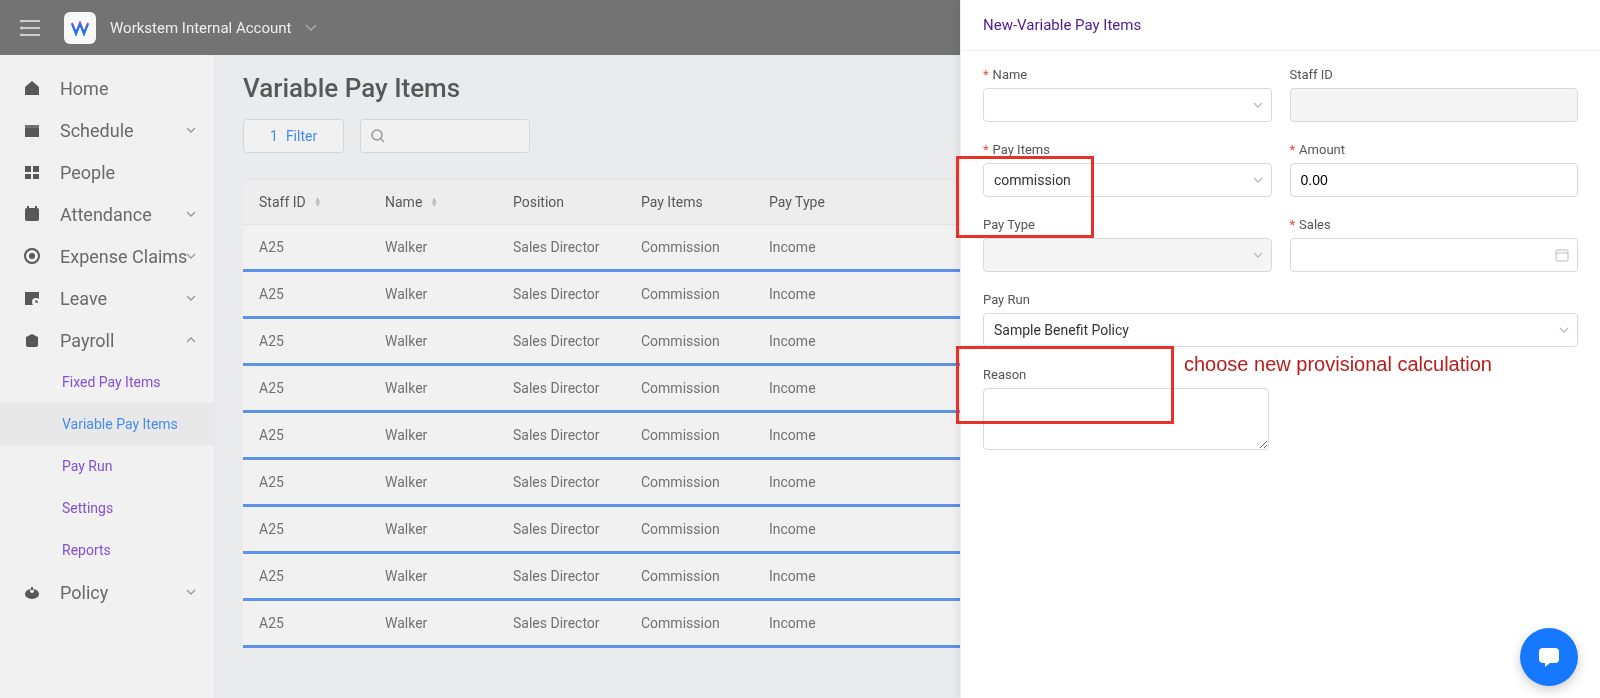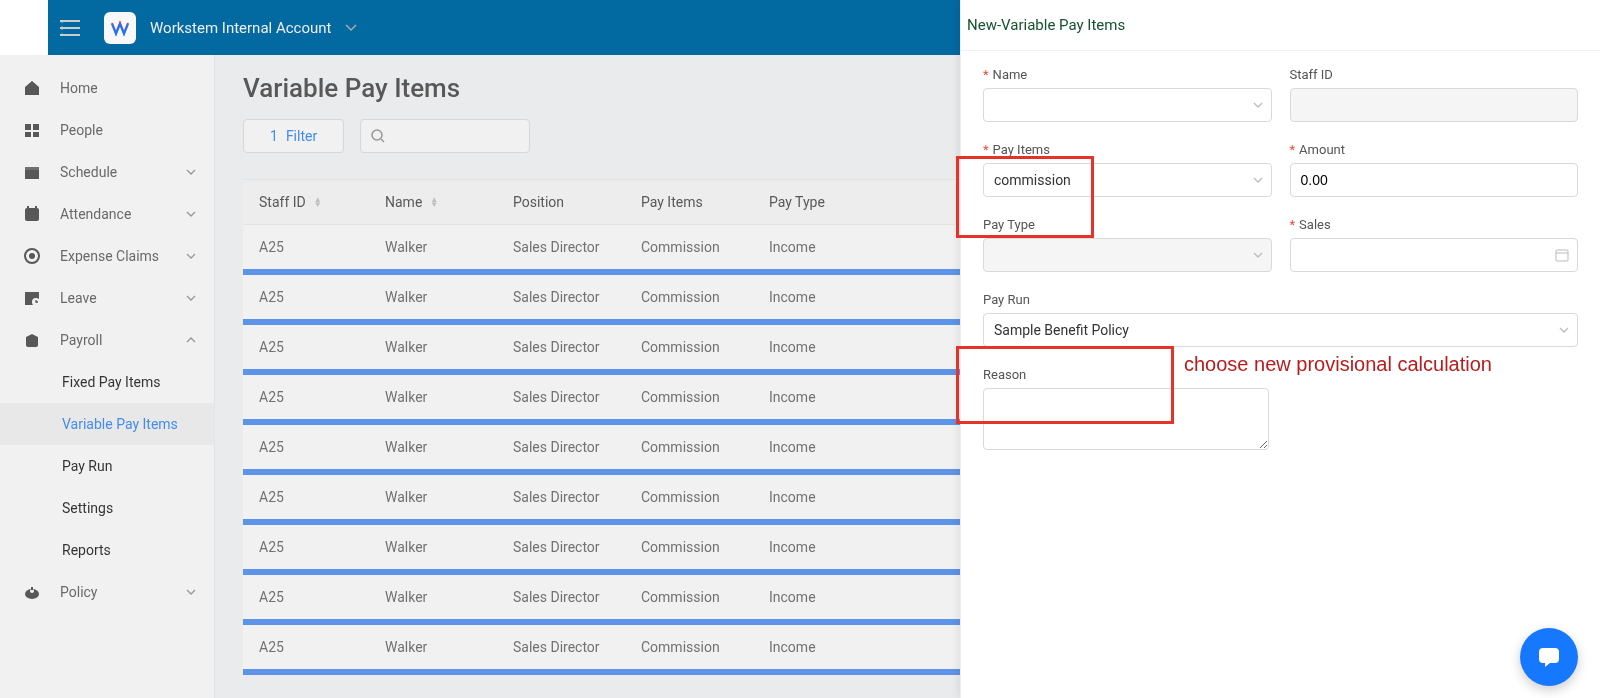--- a/index.html
+++ b/index.html
@@ -1,55 +1,55 @@
 <!DOCTYPE html>
 <html><head>
 <meta charset="utf-8">
 <style>
   * { box-sizing: border-box; margin: 0; padding: 0; }
   body { font-family: -apple-system, BlinkMacSystemFont, "Segoe UI", Roboto, "Helvetica Neue", Arial, sans-serif; font-size: 14px; color: #333; background: #fff; width: 1600px; height: 698px; overflow: hidden; position: relative; }
   
-  .topbar { height: 55px; background: #0369a1; display: flex; align-items: center; padding: 0 12px; color: #e6e6e6; margin-left: 48px; }
+  .topbar { height: 55px; background: #737373; display: flex; align-items: center; padding: 0 20px; color: #e6e6e6; }
   .topbar .menu-icon { margin-right: 24px; display: inline-flex; }
   .topbar .logo { width: 32px; height: 32px; background: #f8f8f8; border-radius: 6px; display: inline-flex; align-items: center; justify-content: center; margin-right: 14px; }
   .topbar .account-name { font-size: 15px; color: #eee; }
   .topbar .chevron { margin-left: 14px; display: inline-flex; }
   
   .sidebar { position: absolute; top: 55px; left: 0; bottom: 0; width: 215px; background: #fff; border-right: 1px solid #eee; padding-top: 12px; }
   .sidebar .item { display: flex; align-items: center; height: 42px; padding-left: 22px; color: #4a4a4a; cursor: pointer; position: relative; }
   .sidebar .item .nav-icon { width: 20px; display: inline-flex; align-items: center; justify-content: center; margin-right: 18px; color: #3a3a3a; }
-  .sidebar .item .label { flex: 1 1 auto; font-size: 14px; }
+  .sidebar .item .label { flex: 1 1 auto; font-size: 18px; }
   .sidebar .item .chev { position: absolute; right: 18px; display: inline-flex; color: #888; }
-  .sidebar .sub-item { display: flex; align-items: center; height: 42px; padding-left: 62px; color: #000000; font-size: 14px; cursor: pointer; }
+  .sidebar .sub-item { display: flex; align-items: center; height: 42px; padding-left: 62px; color: #6d28d9; font-size: 14px; cursor: pointer; }
   .sidebar .sub-item.active { background: #f3f3f3; color: #1677ff; }
   
   .main { position: absolute; top: 55px; left: 215px; right: 0; bottom: 0; background: #f6f7f9; overflow: hidden; }
   .main .inner { padding: 18px 28px 0 28px; }
   .page-title { font-size: 26px; color: #333; font-weight: 500; margin-bottom: 16px; }
   .toolbar { display: flex; gap: 16px; margin-bottom: 26px; }
   .filter-btn { border: 1px solid #ddd; background: #fff; height: 34px; padding: 0 26px; border-radius: 4px; display: inline-flex; align-items: center; gap: 8px; color: #1677ff; cursor: pointer; }
   .search-box { border: 1px solid #ddd; background: #fff; height: 34px; width: 170px; border-radius: 4px; display: inline-flex; align-items: center; padding: 0 10px; color: #888; }
   .search-box input { border: none; outline: none; width: 100%; font-size: 13px; background: transparent; }
   
   .table { background: #fff; width: 100%; border-top: 1px solid #eee; }
   .thead { display: flex; border-bottom: 1px solid #eee; background: #fafafa; }
   .th { padding: 14px 16px; font-size: 14px; color: #333; display: flex; align-items: center; position: relative; }
   .th .sort { margin-left: 8px; color: #bbb; display: inline-flex; flex-direction: column; line-height: 5px; font-size: 8px; }
-  .tbody .tr { display: flex; border-bottom: 6px solid #3b82f6; }
+  .tbody .tr { display: flex; border-bottom: 3px solid #3b82f6; }
   .td { padding: 14px 16px; font-size: 14px; color: #555; }
   .col-staff { width: 126px; }
   .col-name { width: 128px; }
   .col-pos { width: 128px; }
   .col-item { width: 128px; }
   .col-type { width: 128px; flex: 1 1 auto; }
   
   .dim { position: absolute; top: 55px; left: 0; right: 640px; bottom: 0; background: rgba(200,200,200,0.25); pointer-events: none; }
   
   .drawer { position: absolute; top: 0; right: 0; bottom: 0; width: 640px; background: #fff; border-left: 1px solid #eee; box-shadow: -2px 0 8px rgba(0,0,0,0.08); display: flex; flex-direction: column; }
-  .drawer-head { padding: 16px 6px; font-size: 15px; color: #14532d; border-bottom: 1px solid #f1f1f1; }
+  .drawer-head { padding: 16px 22px; font-size: 15px; color: #4c1d95; border-bottom: 1px solid #f1f1f1; }
   .drawer-body { padding: 16px 22px; overflow: auto; flex: 1 1 auto; }
   .form-row { display: flex; gap: 18px; margin-bottom: 20px; align-items: flex-end; position: relative; }
   .form-col { flex: 1 1 0; display: flex; flex-direction: column; }
   .form-label { font-size: 13px; color: #555; margin-bottom: 6px; }
   .req { color: #e74c3c; margin-right: 4px; }
   .control { border: 1px solid #d9d9d9; border-radius: 4px; height: 34px; background: #fff; display: flex; align-items: center; padding: 0 10px; color: #333; position: relative; }
   .control.disabled { background: #f5f5f5; }
   .control .caret { position: absolute; right: 8px; color: #bbb; }
   .control input { border: none; outline: none; width: 100%; font-size: 14px; background: transparent; }
   .textarea { border: 1px solid #d9d9d9; border-radius: 4px; height: 62px; width: 286px; padding: 6px 10px; resize: both; }
@@ -91,41 +91,41 @@
     <span class="nav-icon">
         <svg width="18" height="18" viewBox="0 0 18 18">
           <path d="M2 8 L9 2 L16 8 V16 H2 Z" fill="#333"></path>
         </svg>
       </span>
     <span class="label">Home</span>
   </div>
   <div class="item">
     <span class="nav-icon">
         <svg width="18" height="18" viewBox="0 0 18 18">
+          <rect x="2" y="4" width="14" height="12" fill="#333"></rect>
+          <rect x="2" y="4" width="14" height="3" fill="#555"></rect>
+        </svg>
+      </span>
+    <span class="label">Schedule</span>
+    <span class="chev">
+        <svg width="10" height="6" viewBox="0 0 10 6">
+          <path d="M1 1 L5 5 L9 1" stroke="#888" stroke-width="1.3" fill="none"></path>
+        </svg>
+      </span>
+  </div>
+  <div class="item">
+    <span class="nav-icon">
+        <svg width="18" height="18" viewBox="0 0 18 18">
           <rect x="2" y="3" width="6" height="6" fill="#333"></rect>
           <rect x="10" y="3" width="6" height="6" fill="#333"></rect>
           <rect x="2" y="11" width="6" height="5" fill="#333"></rect>
           <rect x="10" y="11" width="6" height="5" fill="#333"></rect>
         </svg>
       </span>
     <span class="label">People</span>
-  </div>
-  <div class="item">
-    <span class="nav-icon">
-        <svg width="18" height="18" viewBox="0 0 18 18">
-          <rect x="2" y="4" width="14" height="12" fill="#333"></rect>
-          <rect x="2" y="4" width="14" height="3" fill="#555"></rect>
-        </svg>
-      </span>
-    <span class="label">Schedule</span>
-    <span class="chev">
-        <svg width="10" height="6" viewBox="0 0 10 6">
-          <path d="M1 1 L5 5 L9 1" stroke="#888" stroke-width="1.3" fill="none"></path>
-        </svg>
-      </span>
   </div>
   <div class="item">
     <span class="nav-icon">
         <svg width="18" height="18" viewBox="0 0 18 18">
           <rect x="2" y="3" width="14" height="13" rx="2" fill="#333"></rect>
           <path d="M5 1v4M13 1v4" stroke="#333" stroke-width="2"></path>
         </svg>
       </span>
     <span class="label">Attendance</span>
     <span class="chev">

